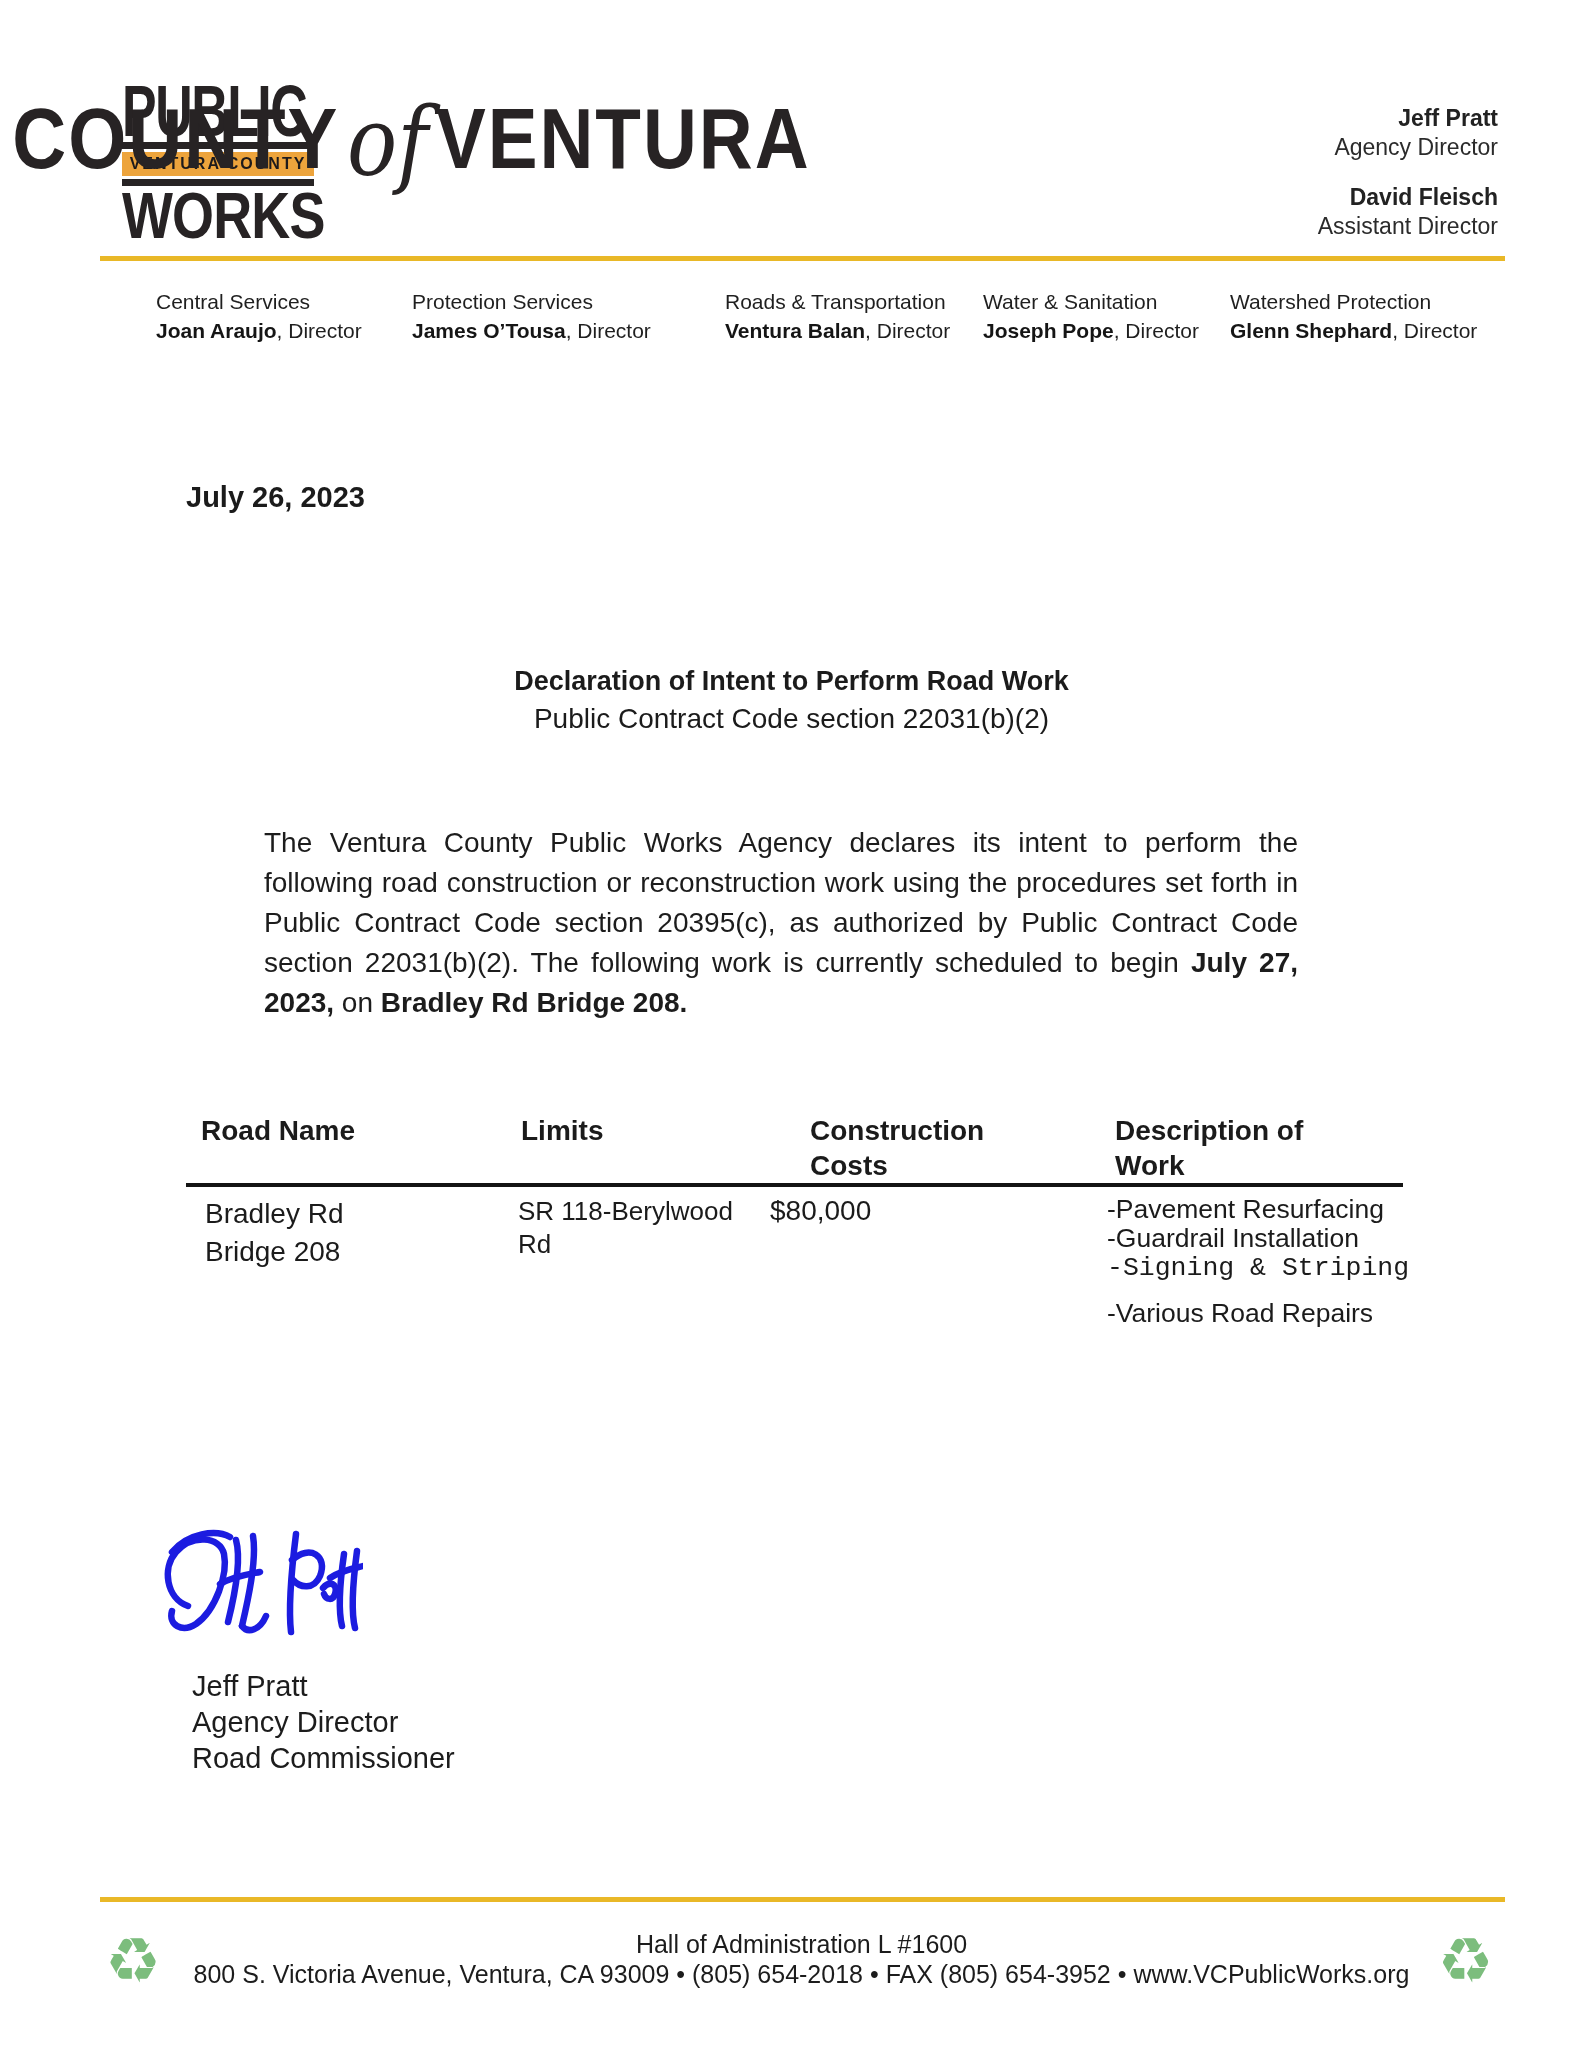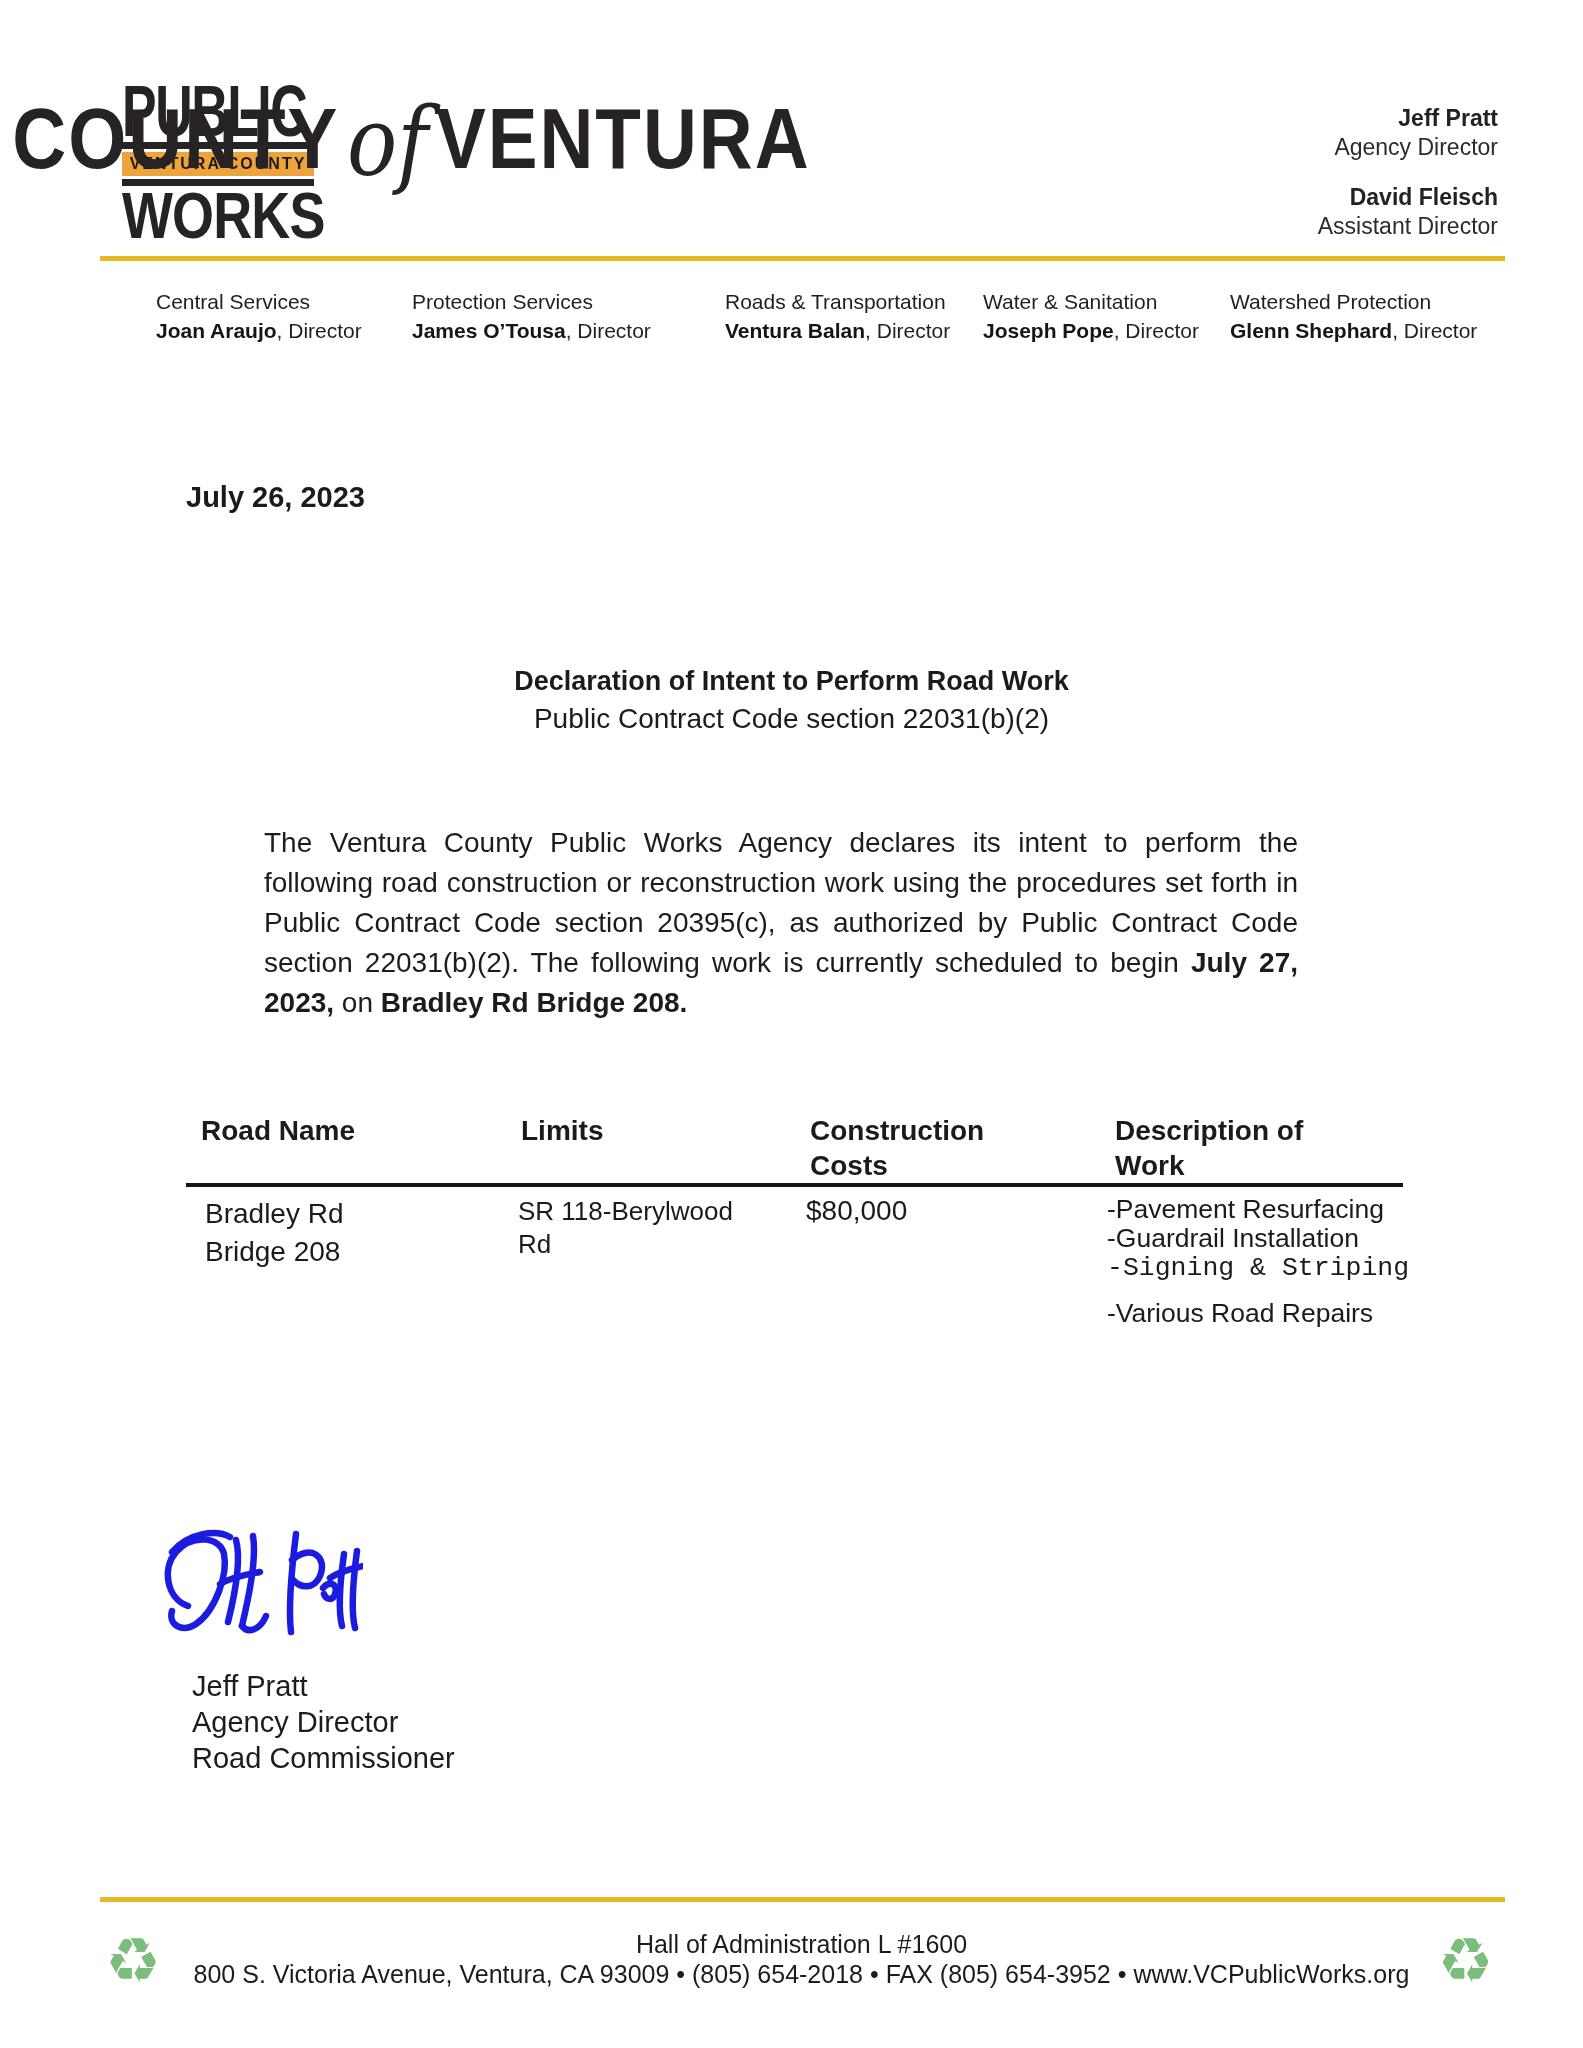--- a/index.html
+++ b/index.html
@@ -70,21 +70,21 @@
   
   .th{position:absolute;top:1113px;font-weight:bold;font-size:28px;line-height:35px;}
   .th-1{left:201px;}
   .th-2{left:521px;}
   .th-3{left:810px;width:200px;}
   .th-4{left:1115px;width:220px;}
   .table-rule{position:absolute;left:186px;top:1183px;width:1217px;height:4px;background:#141414;}
   .td{position:absolute;top:1195px;}
   .td-1{left:205px;width:175px;font-size:28px;line-height:38px;}
   .td-2{left:518px;width:220px;font-size:26px;line-height:33px;}
-  .td-3{left:806px;font-size:28px;}
+  .td-3{left:770px;font-size:28px;}
   .td-4{left:1107px;font-size:26.5px;line-height:29px;}
   .desc-item{white-space:nowrap;}
   .desc-item:nth-child(3){margin-top:1px;font-family:Liberation Mono, monospace;}
   .desc-item:nth-child(4){margin-top:16px;}
   
   .sig{position:absolute;left:158px;top:1526px;width:205px;height:115px;}
   .sig path{stroke:var(--sig-blue);stroke-width:6.5;fill:none;stroke-linecap:round;}
   .signer{position:absolute;left:192px;top:1668px;font-size:29px;line-height:36px;color:#1c1c1c;}
   
   .footer-text{position:absolute;left:0;top:1929px;width:1583px;text-align:center;font-size:25px;line-height:30px;color:#1c1c1c;padding-left:10px;}

